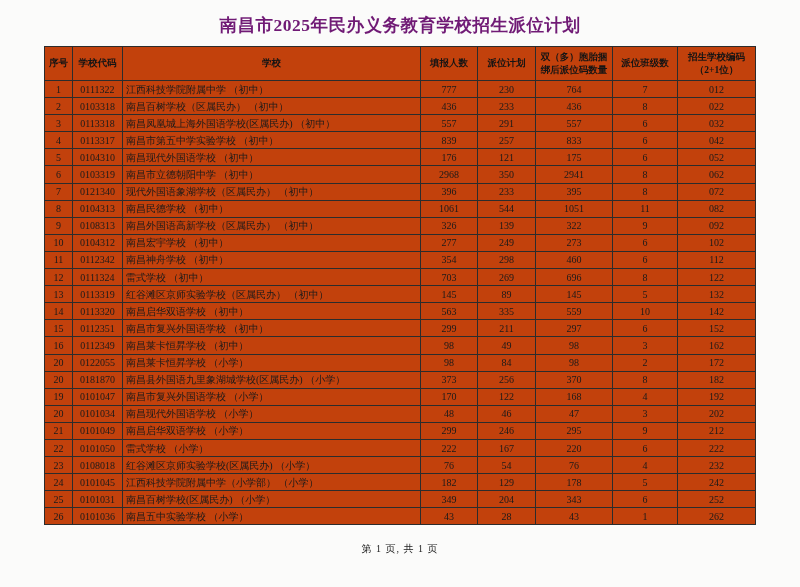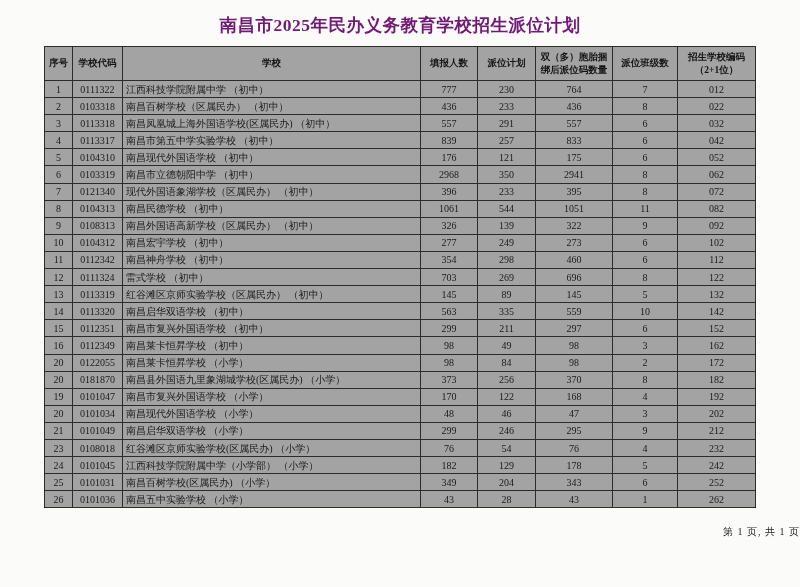--- a/index.html
+++ b/index.html
@@ -23,21 +23,21 @@
     font-size: 17.5px;
     font-weight: bold;
     letter-spacing: 0.5px;
     color: #701a75;
   }
   table.plan {
     width: 711px;
     margin: 0 auto;
     border-collapse: collapse;
     table-layout: fixed;
-    background: #a3a3a3;
+    background: #c2410c;
   }
   table.plan th,
   table.plan td {
     border: 1px solid #2c2c2c;
     text-align: center;
     vertical-align: middle;
     padding: 0 2px;
     overflow: hidden;
   }
   table.plan thead th {
@@ -55,21 +55,21 @@
     white-space: nowrap;
     color: #1a1a1a;
   }
   table.plan tbody td.left {
     text-align: left;
     padding-left: 3px;
     margin-top: 8px;
   }
   .doc-footer {
     margin-top: 17px;
-    text-align: right;
+    text-align: center;
     font-size: 10px;
     color: #222;
     letter-spacing: 1px;
   }
 </style>
 </head>
 <body>
 
 <div class="doc">
 
@@ -305,20 +305,30 @@
           <td>21</td>
           <td>0101049</td>
           <td class="left">南昌启华双语学校 （小学）</td>
           <td>299</td>
           <td>246</td>
           <td>295</td>
           <td>9</td>
           <td>212</td>
         </tr>
         <tr>
+          <td>22</td>
+          <td>0101050</td>
+          <td class="left">雷式学校 （小学）</td>
+          <td>222</td>
+          <td>167</td>
+          <td>220</td>
+          <td>6</td>
+          <td>222</td>
+        </tr>
+        <tr>
           <td>23</td>
           <td>0108018</td>
           <td class="left">红谷滩区京师实验学校(区属民办) （小学）</td>
           <td>76</td>
           <td>54</td>
           <td>76</td>
           <td>4</td>
           <td>232</td>
         </tr>
         <tr>

